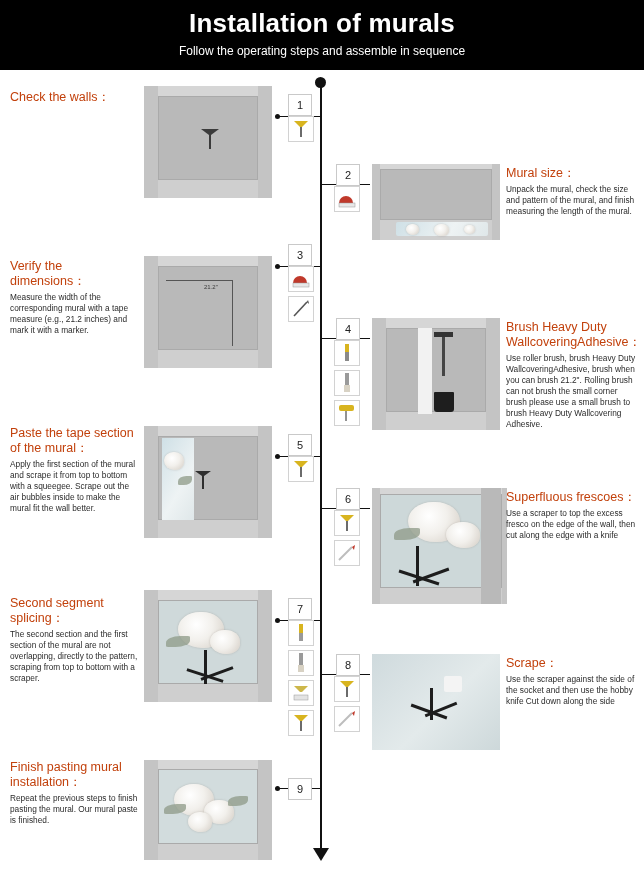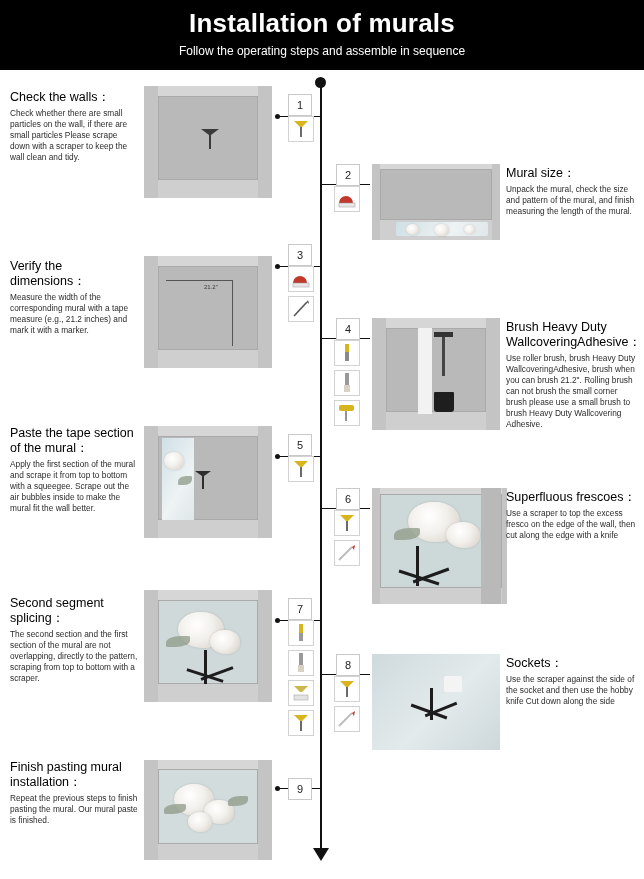--- a/index.html
+++ b/index.html
@@ -88,21 +88,21 @@
     background:#fff;
     box-sizing:border-box;
   }
   .tool svg{display:block;}
 
   
   .txt{position:absolute;}
   .txt .title{
     font-size:12.5px;
     font-weight:400;
-    color:#000000;
+    color:#c2410c;
     line-height:15px;
     margin-bottom:3px;
   }
   .txt .body{
     font-size:8.3px;
     color:#2b2b2b;
     line-height:11px;
   }
 
   
@@ -166,21 +166,20 @@
 </div>
 
 <div class="canvas">
 
   <div class="axis-dot"></div>
   <div class="axis"></div>
   <div class="axis-arrow"></div>
 
   <div class="txt" style="left:10px;top:20px;width:125px;">
     <div class="title">Check the walls：</div>
-    <div class="body">Check whether there are small particles on the wall, if there are small particles Please scrape down with a scraper to keep the wall clean and tidy.</div>
   </div>
   <div class="pic" style="left:144px;top:16px;width:128px;height:112px;">
     <div class="room">
         <div class="ceil"></div>
         <div class="floor"></div>
         <div class="lwall"></div>
         <div class="rwall"></div>
         <div class="backwall"></div>
       </div>
     <svg width="20" height="22" style="position:absolute;left:56px;top:42px;">
@@ -421,21 +420,21 @@
     </svg>
   </div>
   <div class="pic" style="left:372px;top:584px;width:128px;height:96px;">
     <div style="position:absolute;inset:0;background:linear-gradient(135deg,#cfdadd,#e3eaeb 55%,#cdd8da);"></div>
     <div style="position:absolute;left:72px;top:22px;width:18px;height:16px;background:#f4f4f4;border-radius:2px;"></div>
     <div style="position:absolute;left:58px;top:34px;width:3px;height:32px;background:#1d1d1d;"></div>
     <div style="position:absolute;left:38px;top:56px;width:38px;height:3px;background:#1d1d1d;transform:rotate(20deg);"></div>
     <div style="position:absolute;left:52px;top:54px;width:34px;height:3px;background:#1d1d1d;transform:rotate(-22deg);"></div>
   </div>
   <div class="txt" style="left:506px;top:586px;width:132px;">
-    <div class="title">Sockets：</div>
+    <div class="title">Scrape：</div>
     <div class="body">Use the scraper against the side of the socket and then use the hobby knife Cut down along the side</div>
   </div>
 
   <div class="txt" style="left:10px;top:690px;width:128px;">
     <div class="title">Finish pasting mural installation：</div>
     <div class="body">Repeat the previous steps to finish pasting the mural. Our mural paste is finished.</div>
   </div>
   <div class="pic" style="left:144px;top:690px;width:128px;height:100px;">
     <div class="room">
         <div class="ceil"></div>

